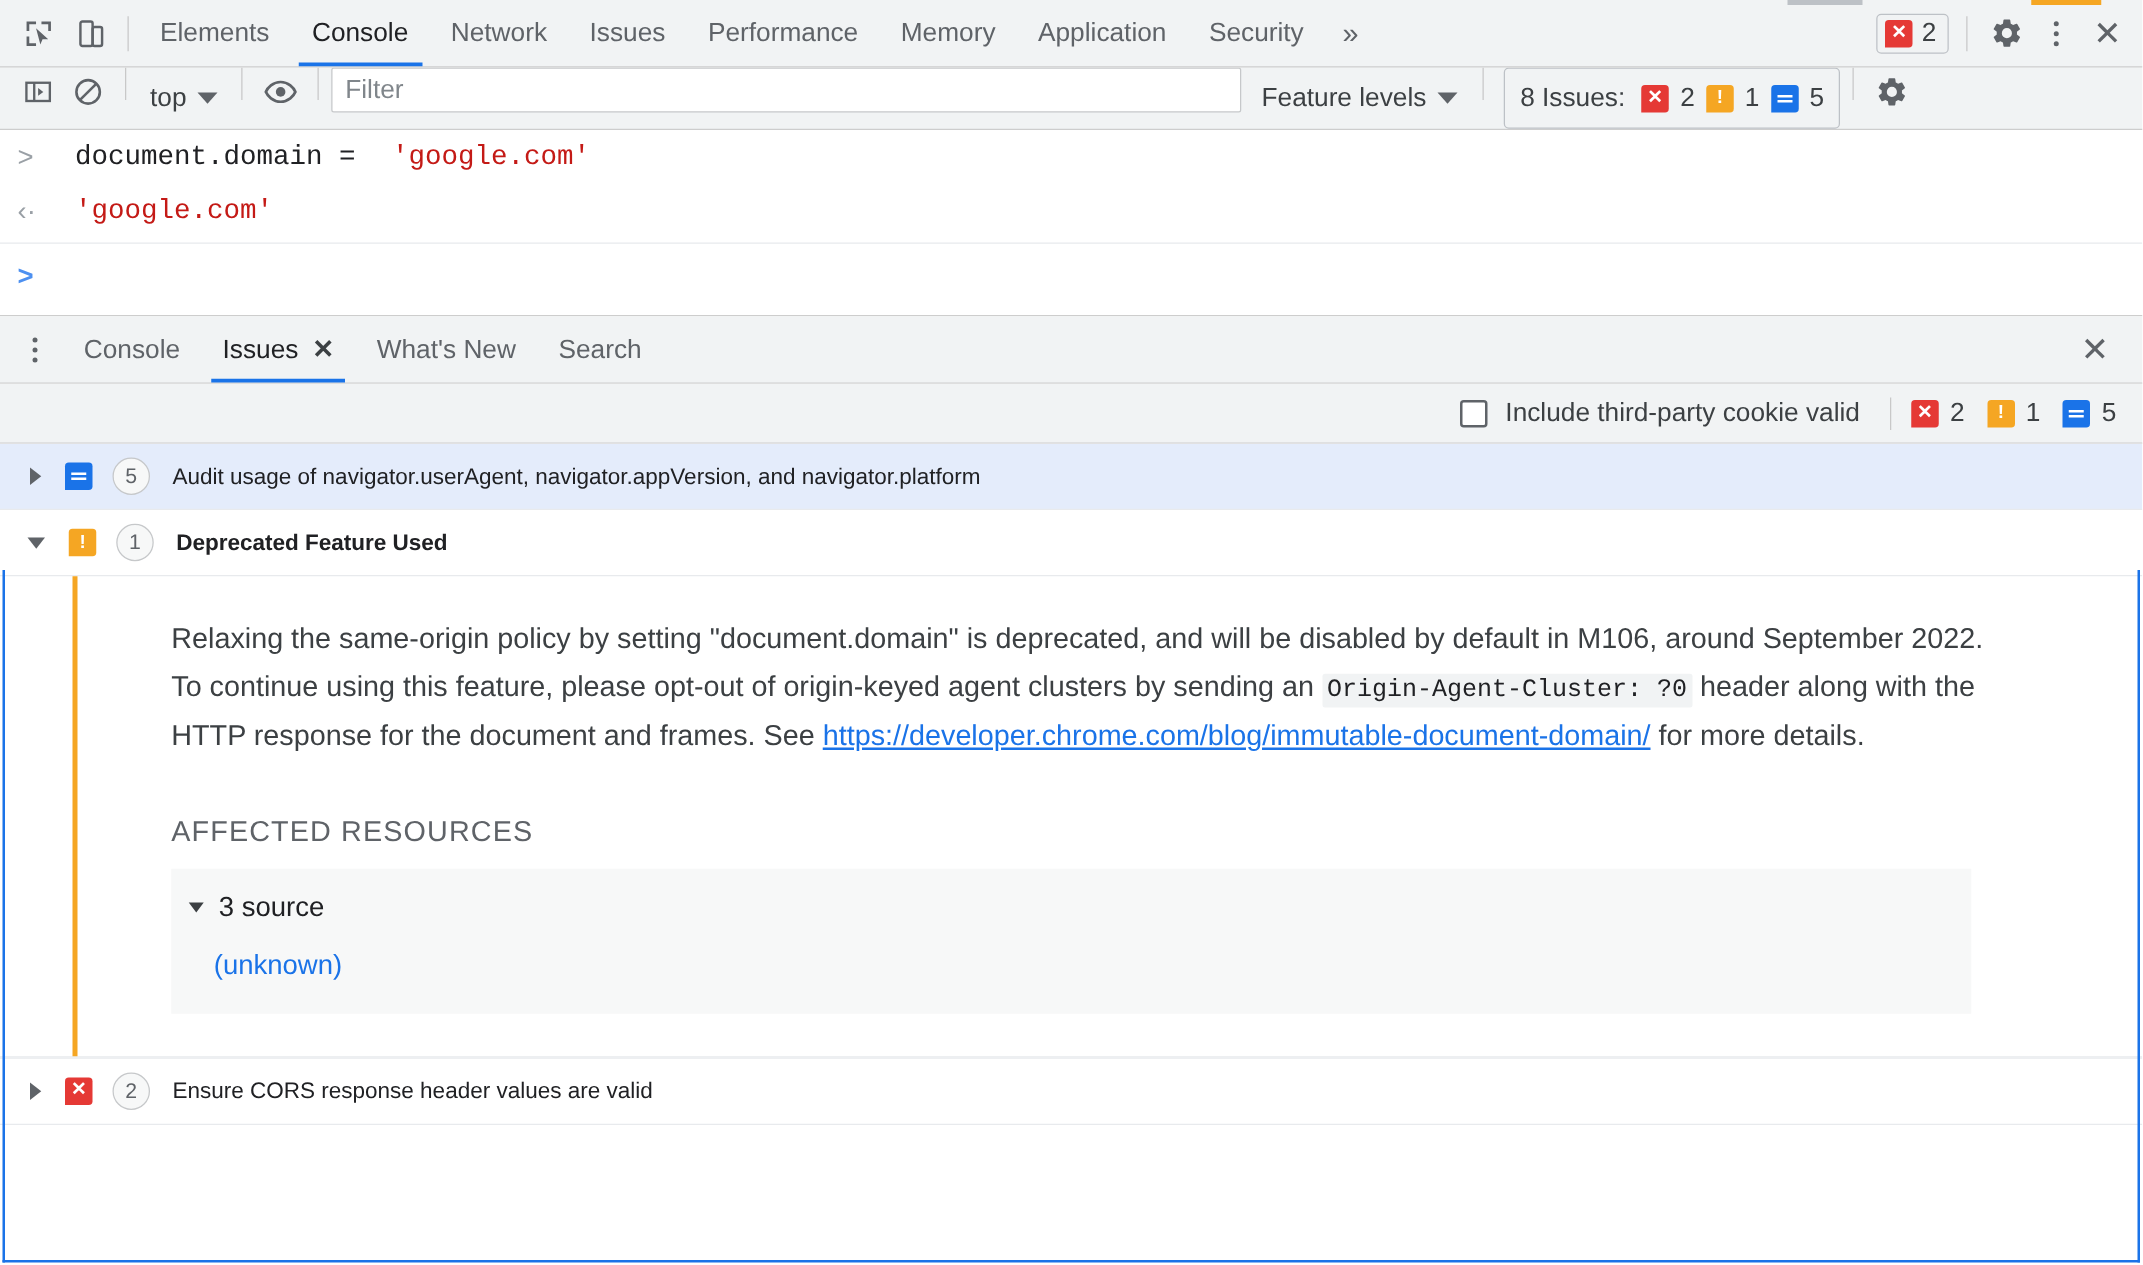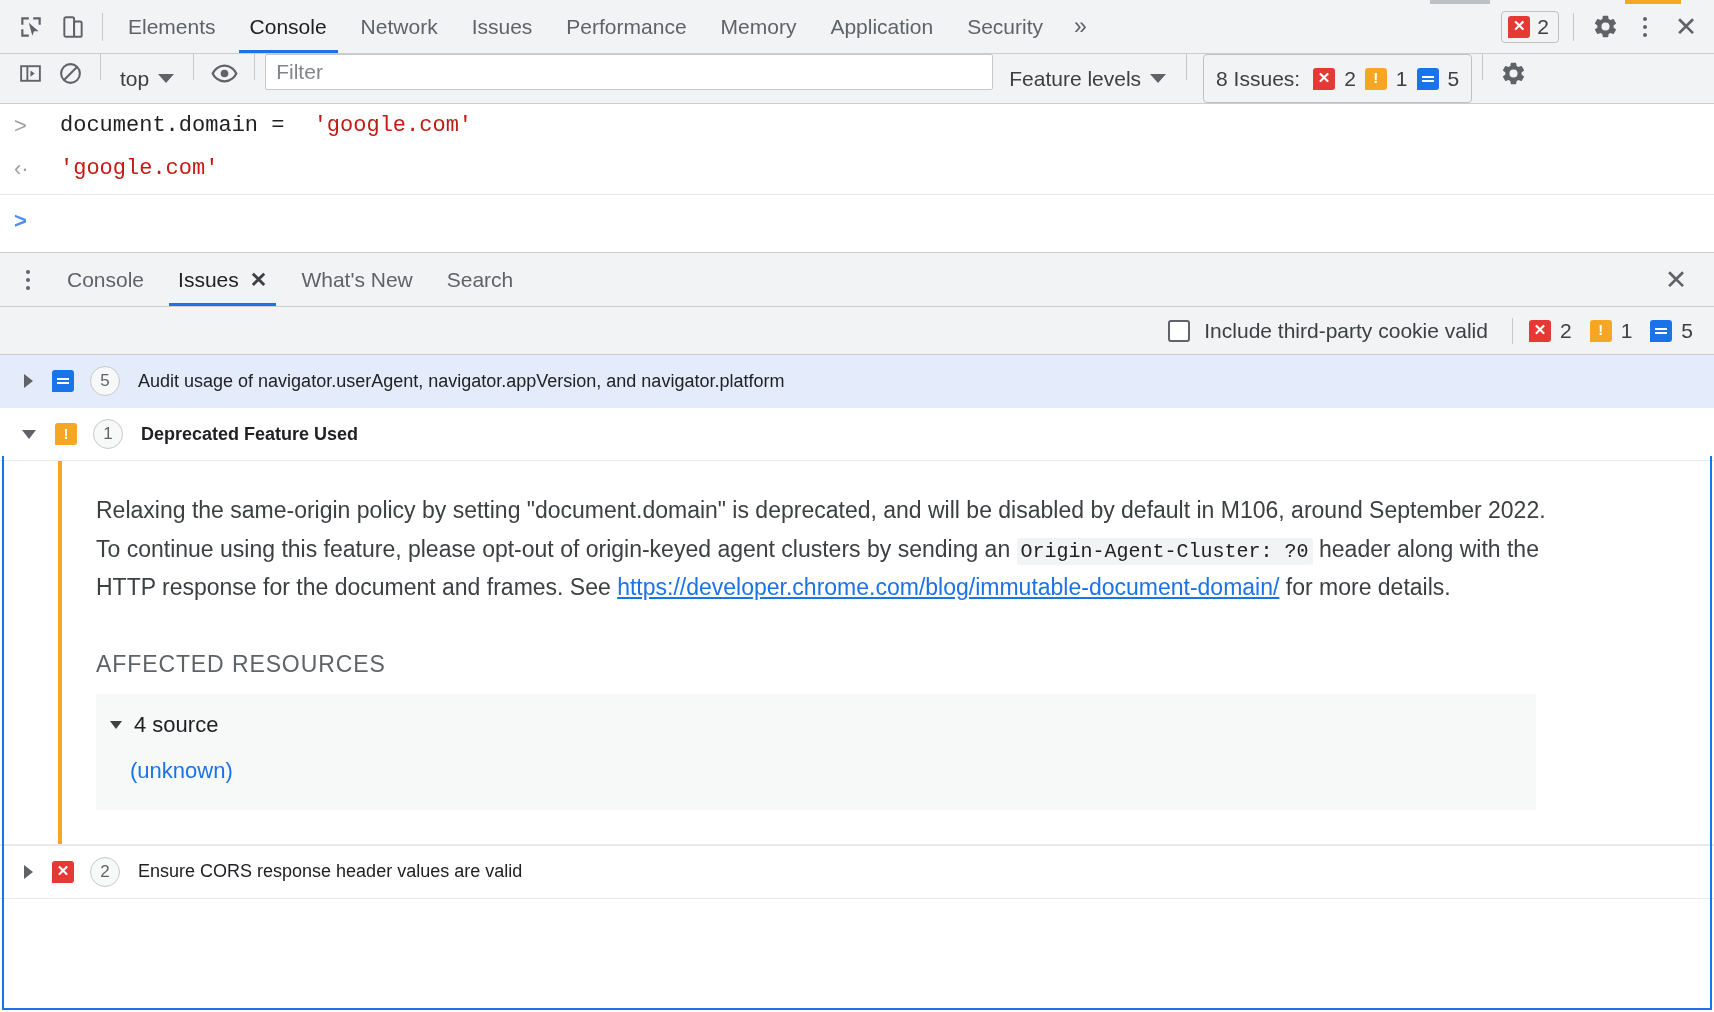--- a/index.html
+++ b/index.html
@@ -236,21 +236,21 @@
     border: 1px solid #c6c8ca; background: #f7f8f8;
     display: flex; align-items: center; justify-content: center;
     font-size: 17px; color: #5f6368; margin-right: 18px; padding: 0 8px;
     flex: 0 0 auto;
   }
   .issue-title { font-size: 18px; color: #202124; white-space: nowrap; }
   .issue-title.bold { font-weight: bold; }
 
   
   .issue-body {
-    display: flex; border-bottom: 1px solid #e8eaed;
+    display: flex; border-bottom: 1px solid #e8eaed; gap: 41px;
   }
   .body-accent { width: 4px; background: #f5a623; flex: 0 0 auto; margin-left: 58px; }
   .body-content { flex: 1 1 auto; padding: 30px 34px 34px 34px; min-width: 0; }
   .desc {
     font-size: 23px; line-height: 1.68; color: #3c4043;
     max-width: 1450px; margin: 0 0 44px 0;
   }
   .mono-inline {
     font-family: "Liberation Mono", monospace; font-size: 20px;
     background: #f1f3f4; color: #202124; padding: 2px 4px; border-radius: 2px;
@@ -479,21 +479,21 @@
 
       <div class="issue-body">
         <div class="body-accent"></div>
         <div class="body-content">
           <p class="desc"><span>Relaxing the same-origin policy by setting "document.domain" is deprecated, and will be disabled by default in M106, around September 2022. To continue using this feature, please opt-out of origin-keyed agent clusters by sending an </span><span class="mono-inline">Origin-Agent-Cluster: ?0</span><span> header along with the HTTP response for the document and frames. See </span><a class="lnk">https://developer.chrome.com/blog/immutable-document-domain/</a><span> for more details.</span></p>
 
           <div class="aff-head">AFFECTED RESOURCES</div>
           <div class="sources-box">
             <div class="src-toggle">
               <span class="src-tri"></span>
-              <span>4 source</span>
+              <span>3 source</span>
             </div>
             <div class="src-item">(unknown)</div>
           </div>
         </div>
       </div>
 
       <div class="issue-row last-row-wrap">
         <span class="tri collapsed"></span>
         <span class="issue-icon badge err">
             <span class="gl">✕</span>

